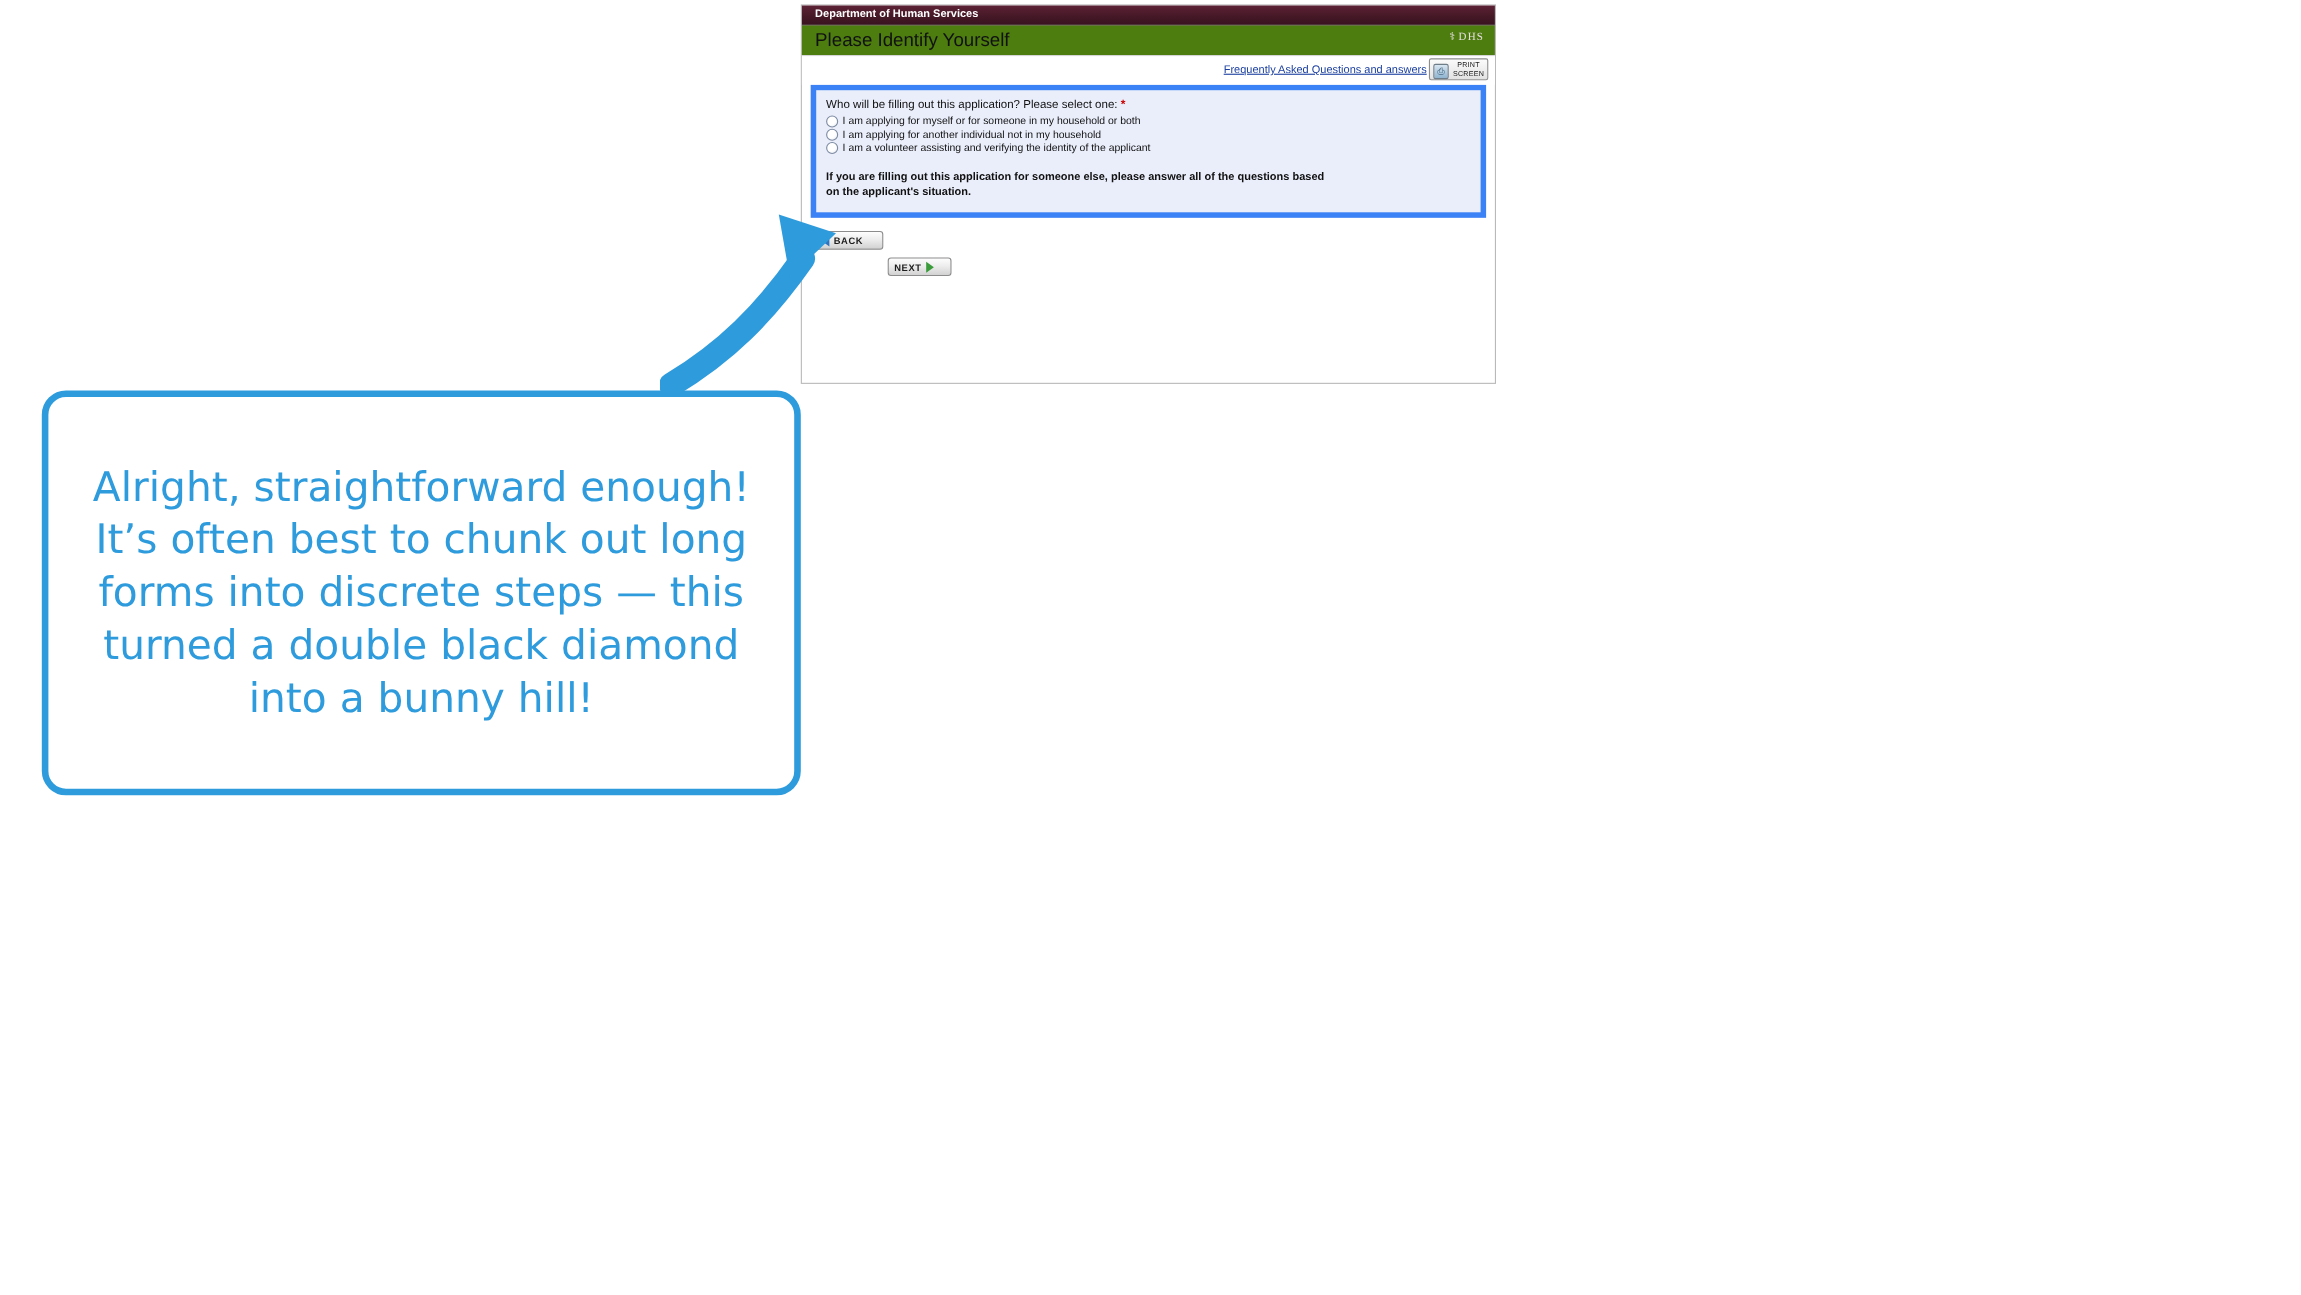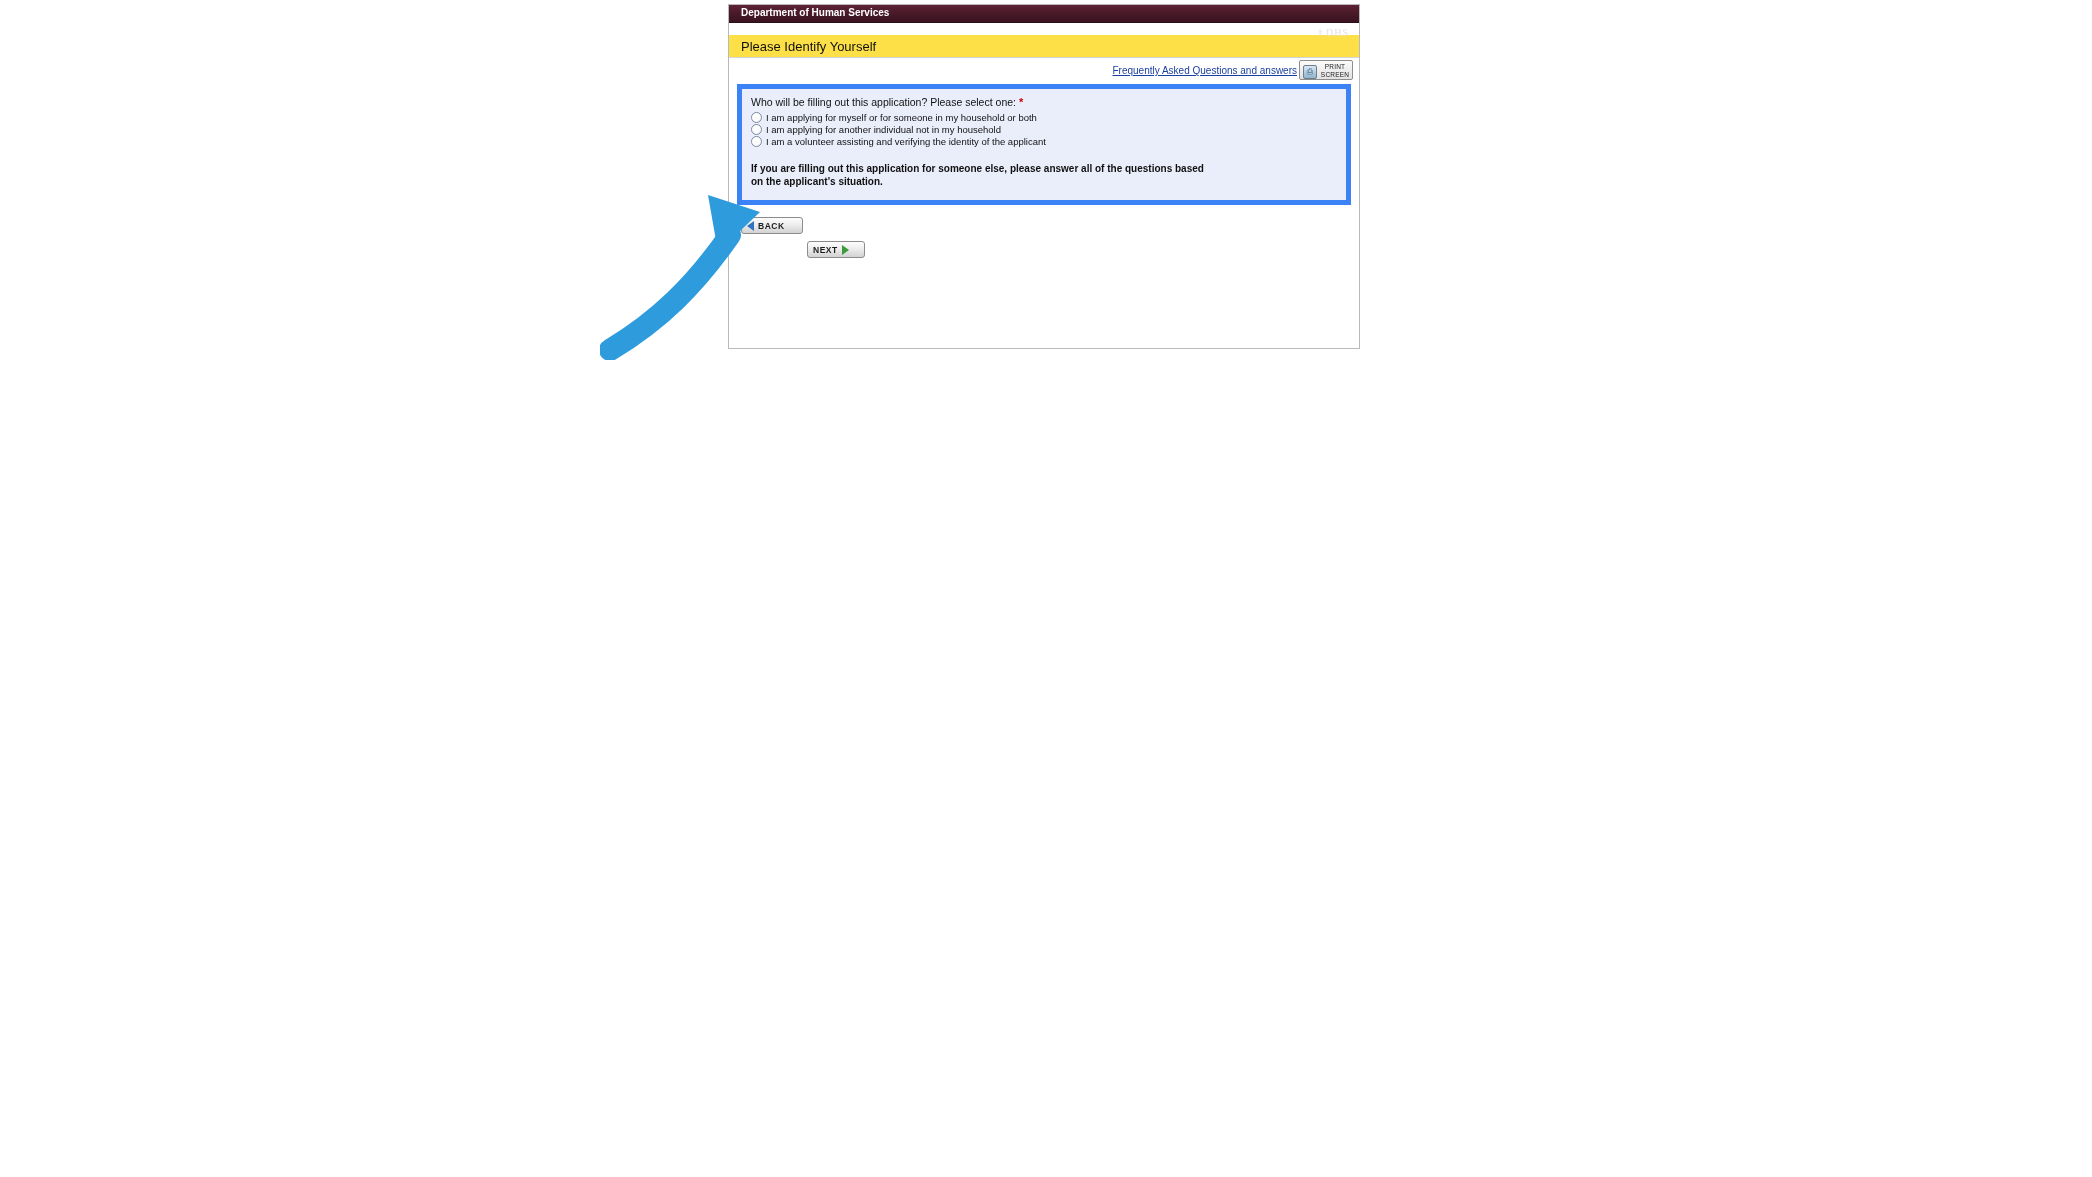--- a/index.html
+++ b/index.html
@@ -119,24 +119,23 @@
     margin-top: 20px;
   }
   .dept-bar .dhs .glyph {
     font-size: 10px;
     margin-right: 2px;
   }
 
   
   .page-title {
     padding: 4px 0 3px 12px;
-    font-size: 13px;
+    font-size: 17px;
     color: #111111;
-    background: #fde047;
-    margin-top: 12px;
+    background: #4d7c0f;
   }
 
   
   .faq-row {
     position: relative;
     height: 26px;
     border-top: 1px solid #d5d5d5;
     background: #ffffff;
   }
   .faq-link {
@@ -369,14 +368,17 @@
         <span class="arrow arrow-right"></span>
       </div>
     </div>
   </div>
 
   <svg class="arrow-svg" viewBox="0 0 190 170">
     <path d="M 10 160 C 60 130, 95 95, 130 45" stroke="#2e9bdd" stroke-width="22" fill="none" stroke-linecap="round"></path>
     <path d="M 108 5 L 160 22 L 118 62 Z" fill="#2e9bdd"></path>
   </svg>
 
+  <div class="callout">
+    <div class="callout-text">Alright, straightforward enough! It’s often best to chunk out long forms into discrete steps — this turned a double black diamond into a bunny hill!</div>
+  </div>
 
 </div>
 
 </body></html>

